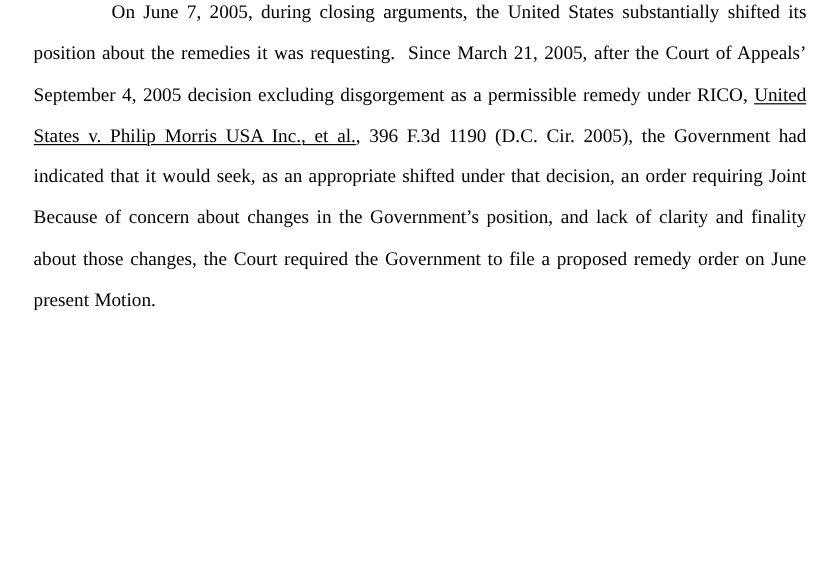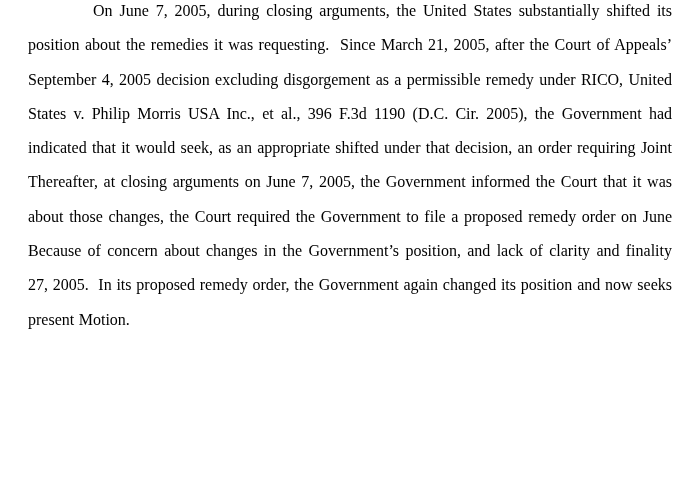--- a/index.html
+++ b/index.html
@@ -30,38 +30,37 @@
     white-space: normal;
     word-spacing: 0.5px;
   }
   .line.indent {
     text-indent: 65px;
   }
   .line.last {
     text-align-last: left;
   }
   .u {
+    text-decoration: underline;
     text-underline-offset: 2px;
     text-decoration-thickness: 1px;
   }
   .sup {
     vertical-align: super;
     font-size: 10px;
     line-height: 0;
   }
 </style>
 </head>
 <body>
 
 <div class="page">
   <div class="doc" id="doc">
       <div class="line indent"><span>On June 7, 2005, during closing arguments, the United States substantially shifted its</span></div>
       <div class="line"><span>position about the remedies it was requesting.&nbsp; Since March 21, 2005, after the Court of Appeals’</span></div>
       <div class="line"><span>September 4, 2005 decision excluding disgorgement as a permissible remedy under RICO, </span><span class="u">United</span></div>
       <div class="line"><span class="u">States v. Philip Morris USA Inc., et al.</span><span>, 396 F.3d 1190 (D.C. Cir. 2005), the Government had</span></div>
       <div class="line"><span>indicated that it would seek, as an appropriate shifted under that decision, an order requiring Joint</span></div>
-      <div class="line"><span>Thereafter, at closing arguments on June 7, 2005, the Government informed the Court that it was</span></div>
+      <div class="line"><span>Because of concern about changes in the Government’s position, and lack of clarity and finality</span></div>
       <div class="line"><span>about those changes, the Court required the Government to file a proposed remedy order on June</span></div>
-      <div class="line"><span>Because of concern about changes in the Government’s position, and lack of clarity and finality</span></div>
-      <div class="line"><span>27, 2005.&nbsp; In its proposed remedy order, the Government again changed its position and now seeks</span></div>
       <div class="line last"><span>present Motion.</span></div>
     </div>
 </div>
 
 </body></html>

